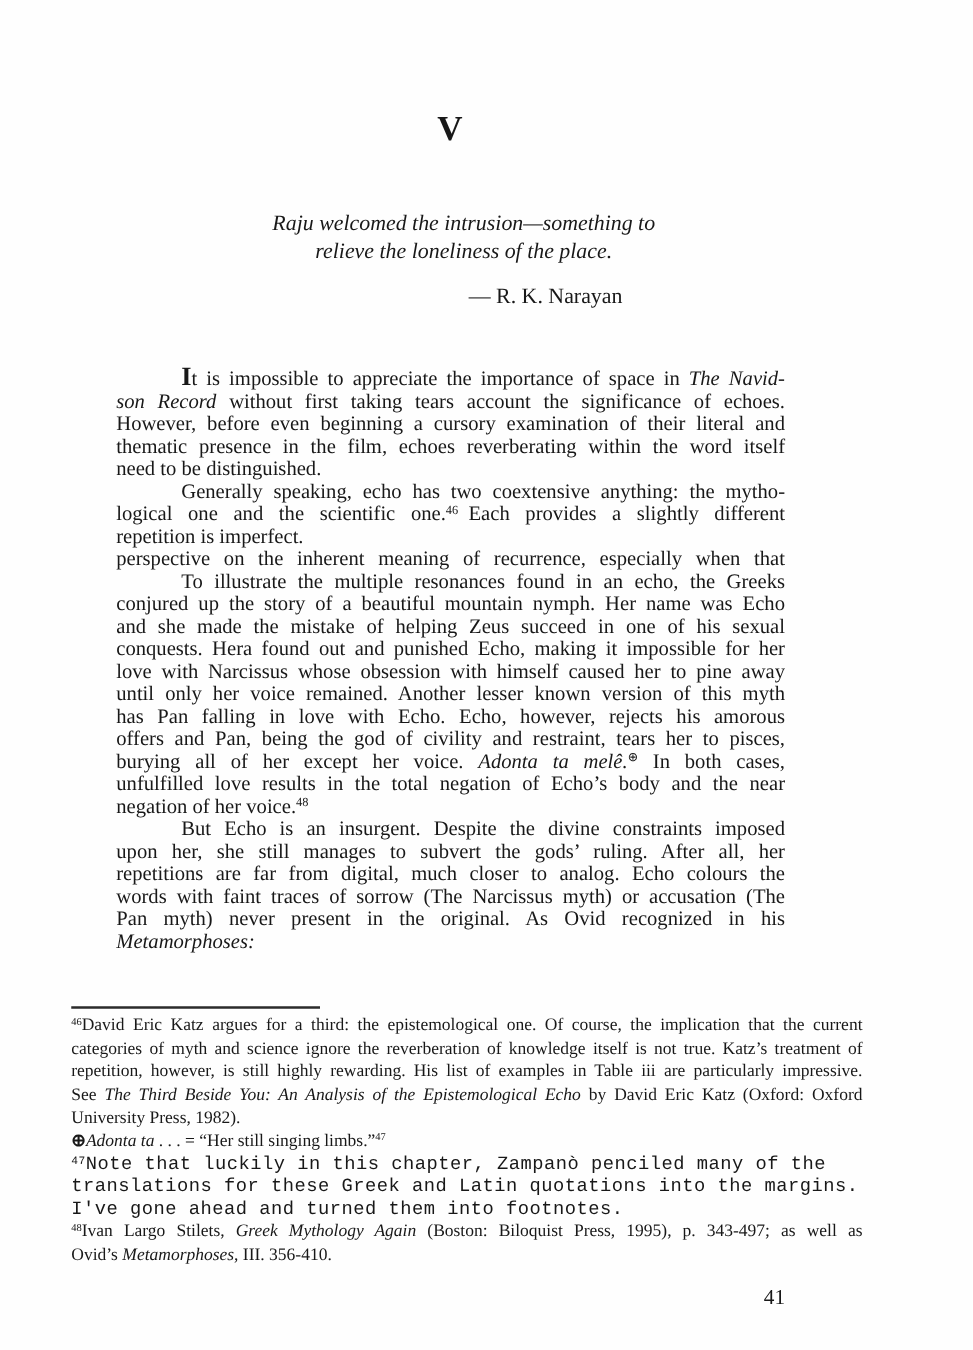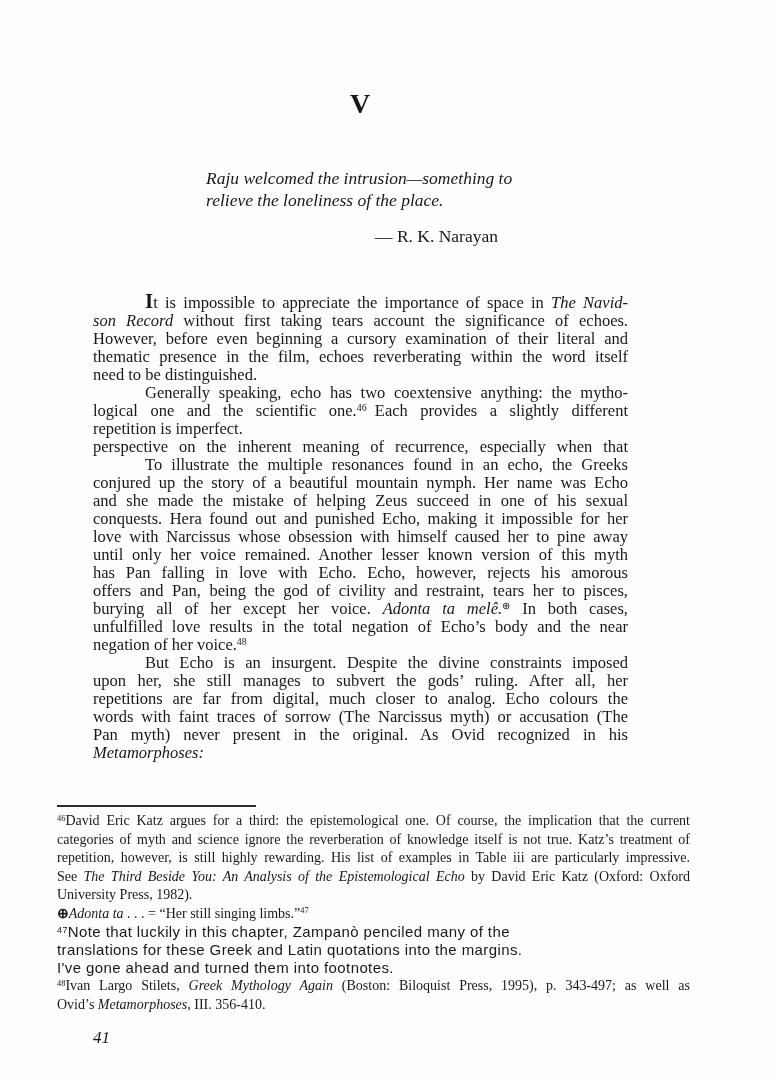--- a/index.html
+++ b/index.html
@@ -13,21 +13,21 @@
     overflow: hidden;
   }
   .chapter-heading {
     position: absolute; top: 90px; left: 93px; width: 535px;
     text-align: center;
     font-size: 28px; font-weight: bold; line-height: 1;
     letter-spacing: 1px;
   }
   .epigraph {
     position: absolute; top: 167px; left: 206px; width: 330px;
-    font-style: italic; font-size: 17.5px; line-height: 22px;
+    font-style: italic; font-size: 17.5px; line-height: 22px; text-align: center;
   }
   .attribution {
     position: absolute; top: 226px; left: 375px;
     font-size: 17.5px; line-height: 20px;
   }
   .body-text {
     position: absolute; top: 294px; left: 93px; width: 535px;
     font-size: 16.5px; line-height: 18px;
   }
   .para .tline:first-child { text-indent: 52px; }
@@ -43,26 +43,26 @@
   }
   .fn-rule {
     position: absolute; top: 805px; left: 57px; width: 199px;
     border-top: 2px solid #2b2b2b;
   }
   .footnotes {
     position: absolute; top: 812px; left: 57px; width: 633px;
     font-size: 14px; line-height: 18.5px;
   }
   .fn.mono {
-    font-family: Liberation Sans, sans-serif;
+    font-family: Liberation Mono, monospace;
     font-size: 15px; line-height: 18px; letter-spacing: 0.4px;
   }
   .page-number {
     position: absolute; top: 1028px; left: 93px; width: 535px;
-    text-align: left; font-size: 17px; font-style: italic;
+    text-align: right; font-size: 17px;
   }
 </style>
 </head>
 <body>
 
 <div class="page">
 
   <div class="chapter-heading">V</div>
 
   <div class="epigraph">

